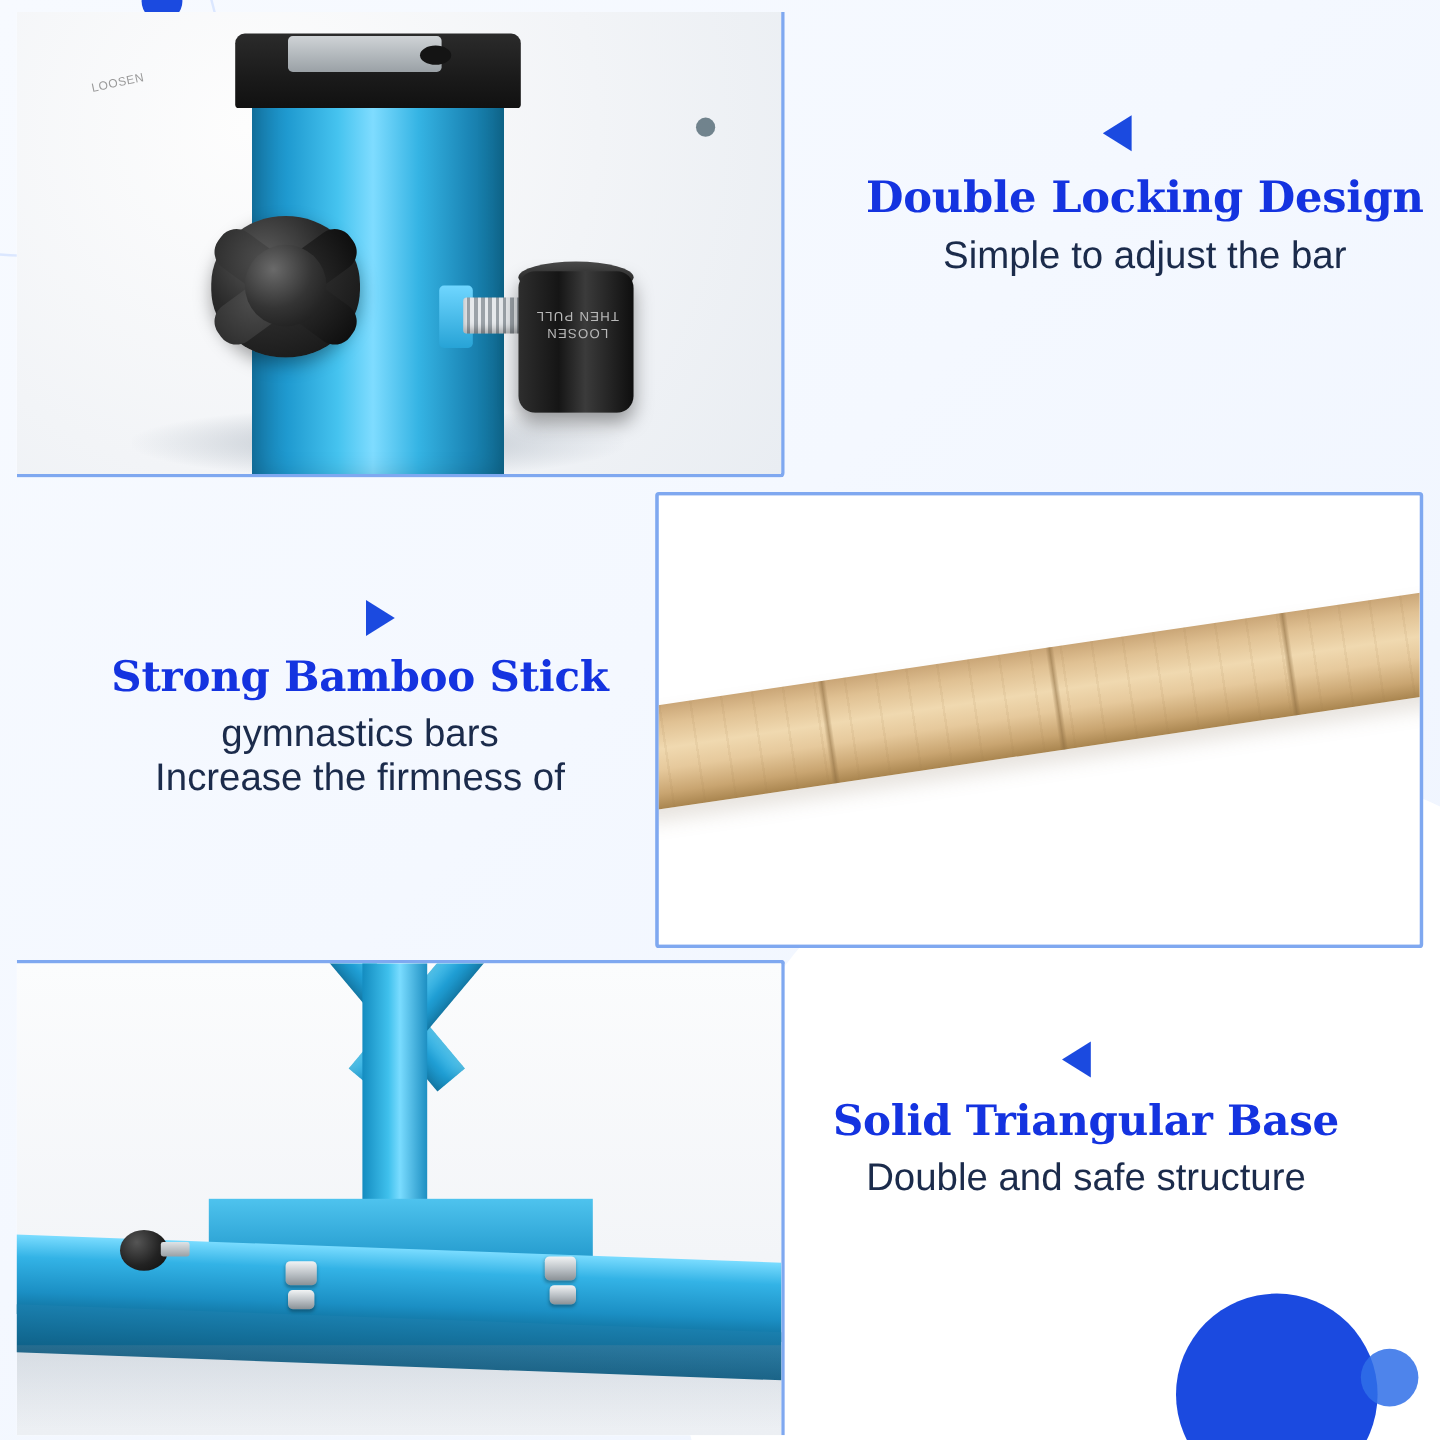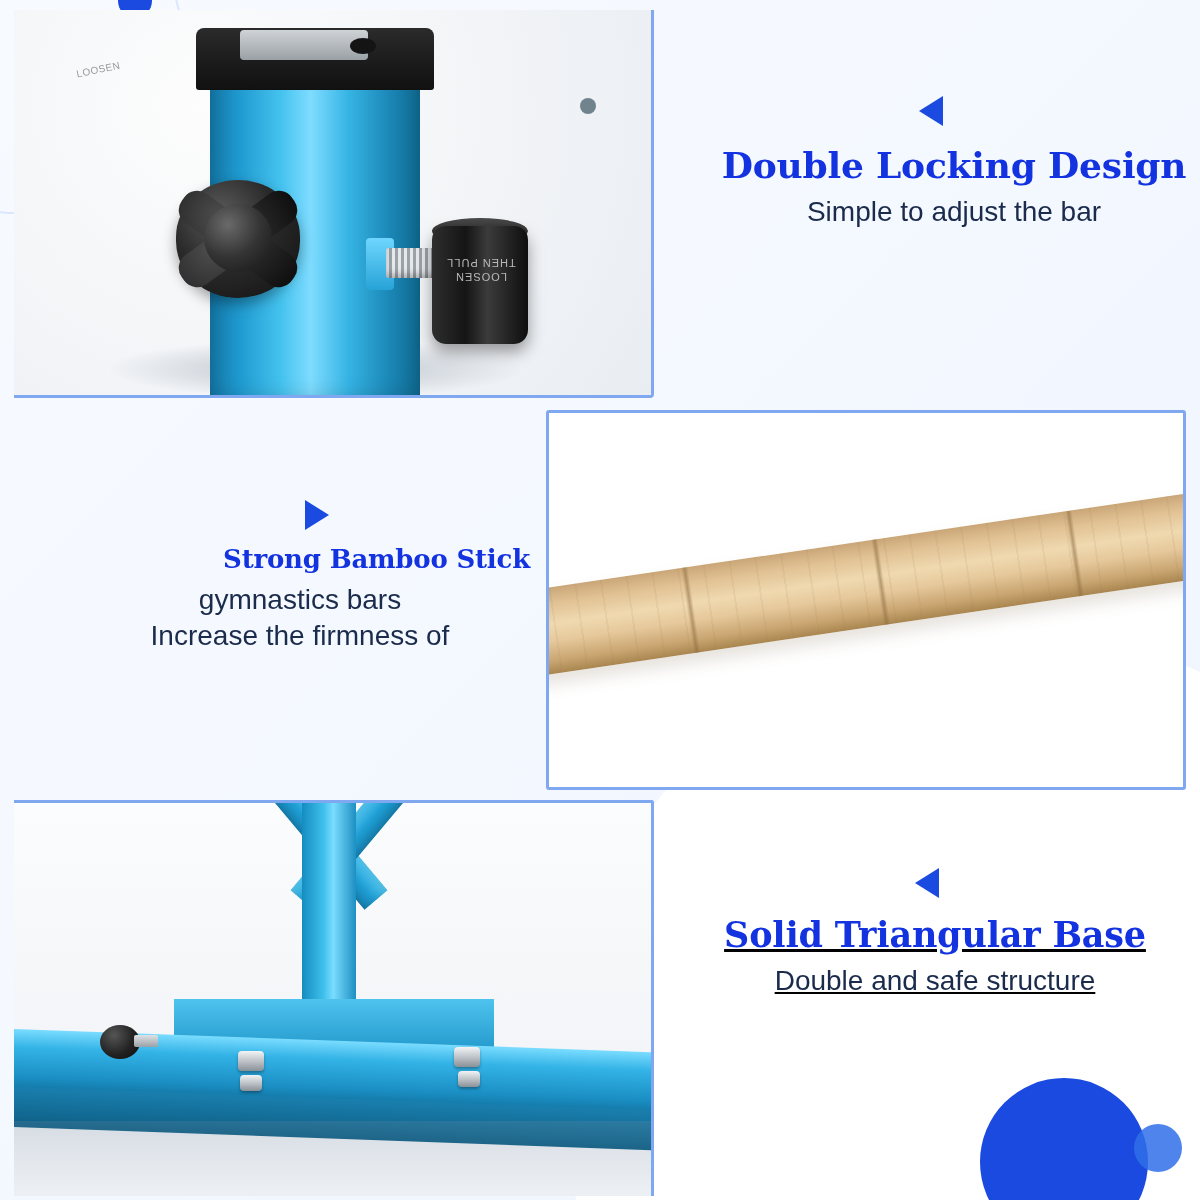--- a/index.html
+++ b/index.html
@@ -434,21 +434,21 @@
     color: #1433e0;
     font-family: "DejaVu Serif", serif;
     font-weight: bold;
     font-size: 37px;
     letter-spacing: -0.2px;
     white-space: nowrap;
   }
   .subheading {
     color: #1b2b4b;
     font-family: "Liberation Sans", sans-serif;
-    font-size: 28px;
+    font-size: 32px;
     line-height: 36px;
   }
 
   #txt-locking {
     left: 700px;
     top: 96px;
     text-align: center;
     width: 470px;
     margin-left: 19px;
   }
@@ -456,29 +456,28 @@
   #txt-locking .heading { font-size: 36px; }
   #txt-locking .subheading { margin-top: 8px; }
 
   #txt-bamboo {
     left: 70px;
     top: 500px;
     width: 460px;
     text-align: center;
   }
   #txt-bamboo .arrow { margin: 0 auto 14px 235px; }
-  #txt-bamboo .heading { font-size: 26px; text-align: right; }
+  #txt-bamboo .heading { font-size: 35px; }
   #txt-bamboo .subheading { margin-top: 8px; }
 
   #txt-base {
-    left: 700px;
+    left: 670px;
     top: 868px;
     width: 470px;
     text-align: center;
-    text-decoration: underline;
   }
   #txt-base .arrow { margin: 0 auto 16px 215px; }
   #txt-base .heading { font-size: 35px; }
   #txt-base .subheading { margin-top: 8px; }
 </style>
 </head>
 <body>
 
 <div id="page">
 

